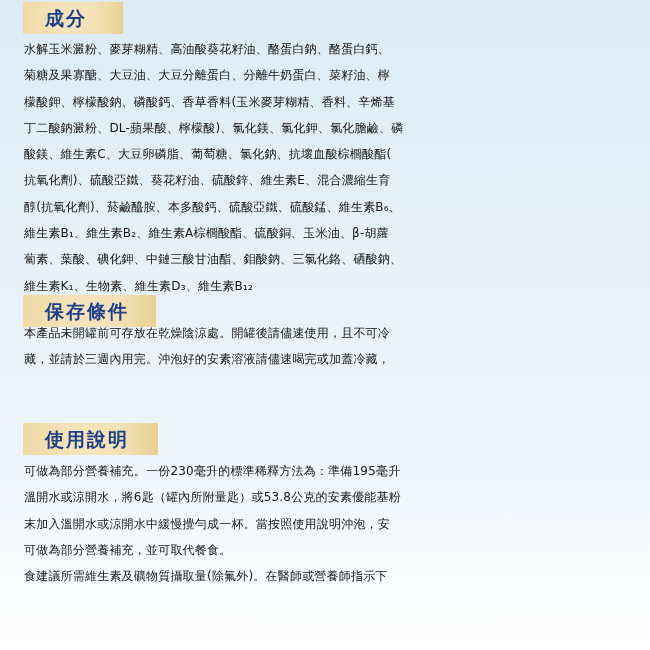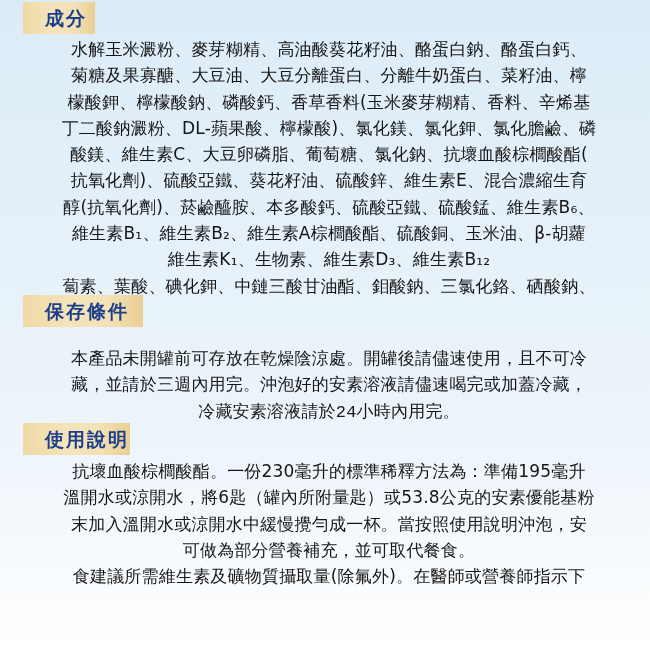--- a/index.html
+++ b/index.html
@@ -32,65 +32,63 @@
       font-size: 19px;
       line-height: 32px;
       letter-spacing: 2px;
       box-sizing: border-box;
       white-space: nowrap;
     }
     .section-body {
       position: absolute;
       left: 24px;
       width: 610px;
-      font-size: 17px;
+      font-size: 12px;
       line-height: 26.3px;
       letter-spacing: 0.2px;
       color: #161616;
-      text-align: center;
     }
     .line {
       display: block;
       white-space: nowrap;
     }
-    #badge-ingredients { top: 2px; width: 72px; }
+    #badge-ingredients { top: 2px; width: 100px; }
     #body-ingredients { top: 36px; }
-    #badge-storage { top: 295px; width: 120px; }
-    #body-storage { top: 347px; font-family: Liberation Mono, monospace; }
-    #badge-usage { top: 423px; width: 107px; }
+    #badge-storage { top: 295px; width: 133px; }
+    #body-storage { top: 320px; }
+    #badge-usage { top: 423px; width: 135px; }
     #body-usage { top: 458px; }
   </style>
 </head>
 <body>
 
 <div class="page">
 
   <div id="badge-ingredients" class="section-badge">成分</div>
   <div id="body-ingredients" class="section-body">
     <span class="line">水解玉米澱粉、麥芽糊精、高油酸葵花籽油、酪蛋白鈉、酪蛋白鈣、</span>
     <span class="line">菊糖及果寡醣、大豆油、大豆分離蛋白、分離牛奶蛋白、菜籽油、檸</span>
     <span class="line">檬酸鉀、檸檬酸鈉、磷酸鈣、香草香料(玉米麥芽糊精、香料、辛烯基</span>
     <span class="line">丁二酸鈉澱粉、DL-蘋果酸、檸檬酸)、氯化鎂、氯化鉀、氯化膽鹼、磷</span>
     <span class="line">酸鎂、維生素C、大豆卵磷脂、葡萄糖、氯化鈉、抗壞血酸棕櫚酸酯(</span>
     <span class="line">抗氧化劑)、硫酸亞鐵、葵花籽油、硫酸鋅、維生素E、混合濃縮生育</span>
     <span class="line">醇(抗氧化劑)、菸鹼醯胺、本多酸鈣、硫酸亞鐵、硫酸錳、維生素B₆、</span>
     <span class="line">維生素B₁、維生素B₂、維生素A棕櫚酸酯、硫酸銅、玉米油、β-胡蘿</span>
+    <span class="line">蔔素、葉酸、碘化鉀、中鏈三酸甘油酯、鉬酸鈉、三氯化鉻、硒酸鈉、</span>
     <span class="line">維生素K₁、生物素、維生素D₃、維生素B₁₂</span>
-    <span class="line">蔔素、葉酸、碘化鉀、中鏈三酸甘油酯、鉬酸鈉、三氯化鉻、硒酸鈉、</span>
   </div>
 
   <div id="badge-storage" class="section-badge">保存條件</div>
   <div id="body-storage" class="section-body">
     <span class="line">本產品未開罐前可存放在乾燥陰涼處。開罐後請儘速使用，且不可冷</span>
     <span class="line">藏，並請於三週內用完。沖泡好的安素溶液請儘速喝完或加蓋冷藏，</span>
-    <span class="line">冷藏安素溶液請於24小時內用完。</span>
   </div>
 
   <div id="badge-usage" class="section-badge">使用說明</div>
   <div id="body-usage" class="section-body">
-    <span class="line">抗壞血酸棕櫚酸酯。一份230毫升的標準稀釋方法為：準備195毫升</span>
+    <span class="line">可做為部分營養補充。一份230毫升的標準稀釋方法為：準備195毫升</span>
     <span class="line">溫開水或涼開水，將6匙（罐內所附量匙）或53.8公克的安素優能基粉</span>
     <span class="line">末加入溫開水或涼開水中緩慢攪勻成一杯。當按照使用說明沖泡，安</span>
     <span class="line">可做為部分營養補充，並可取代餐食。</span>
     <span class="line">食建議所需維生素及礦物質攝取量(除氟外)。在醫師或營養師指示下</span>
   </div>
 
 </div>
 
 </body></html>

